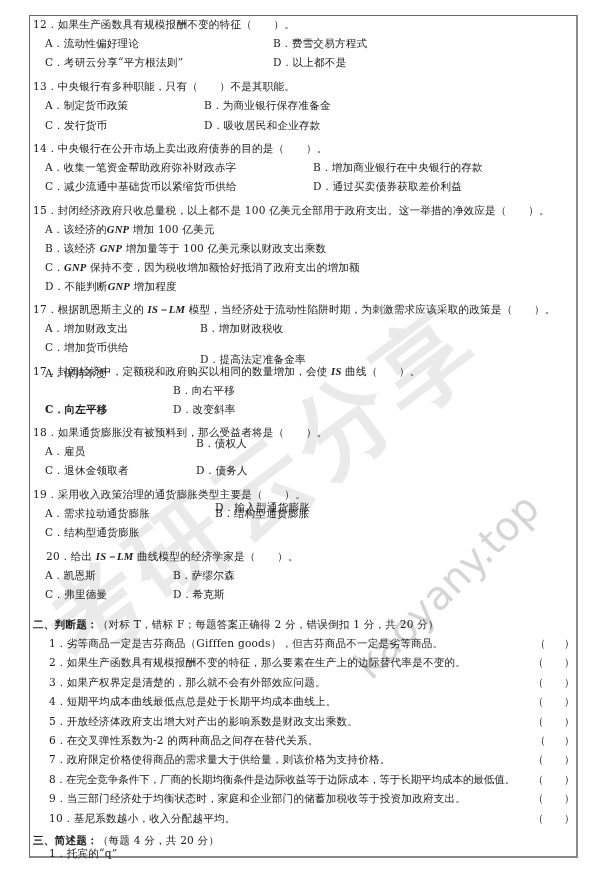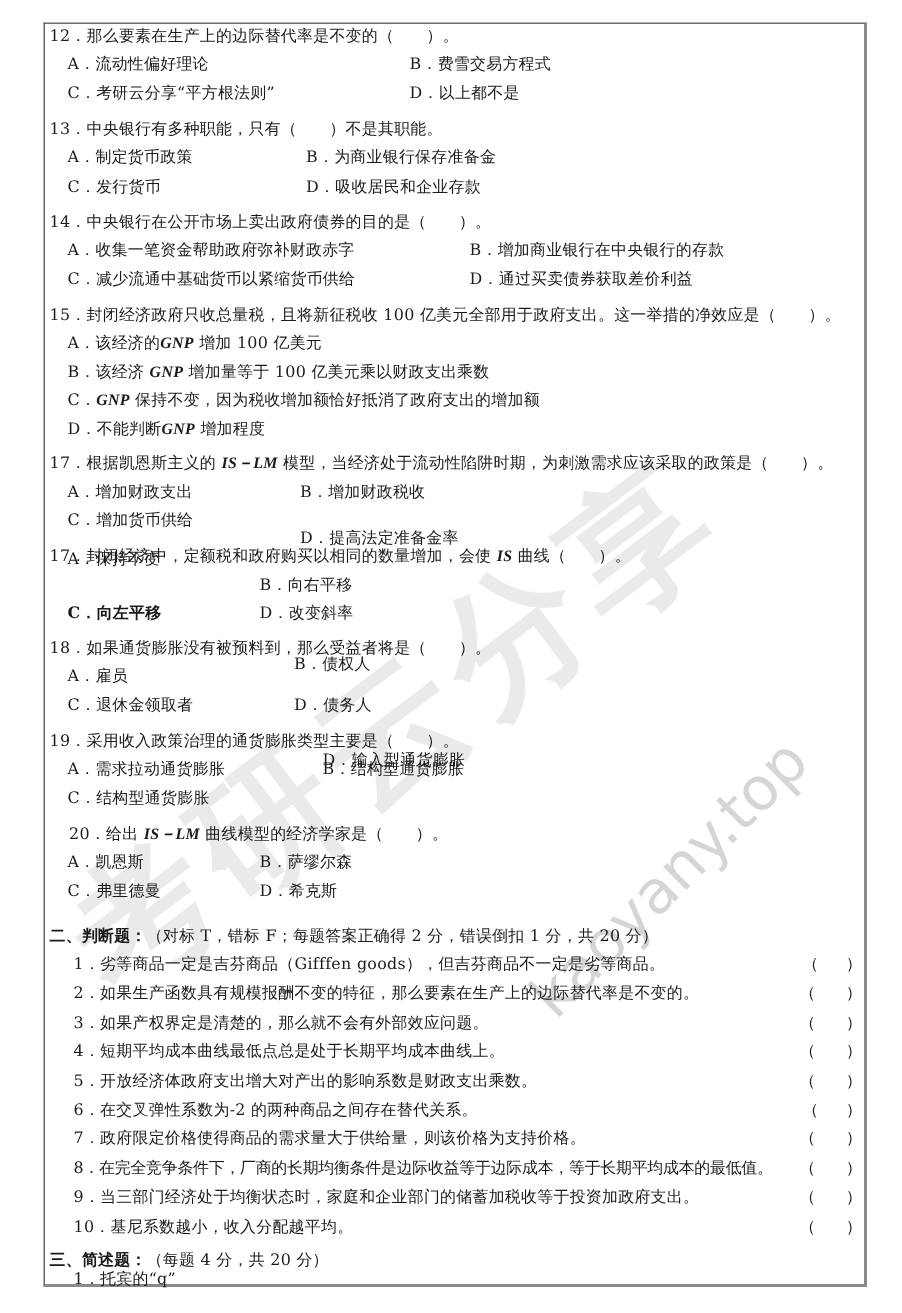--- a/index.html
+++ b/index.html
@@ -31,39 +31,39 @@
   }
 </style>
 </head>
 <body>
 
 <div class="wm-cal" style="left:20px; top:590px; transform:rotate(-37deg);">考研云分享</div>
 <div class="wm-text" style="left:345px; top:655px; transform:rotate(-45deg);">kaoyany.top</div>
 
 <div class="page"></div>
 
-<div class="line" style="left:33px;top:17px;"><span>12．</span><span>那么要素在生产上的边际替代率是不变的（　　）。</span></div>
+<div class="line" style="left:33px;top:17px;"><span>12．</span><span>如果生产函数具有规模报酬不变的特征（　　）。</span></div>
 <div class="line" style="left:45px;top:36px;">A．流动性偏好理论</div>
 <div class="line" style="left:273px;top:36px;">B．费雪交易方程式</div>
 <div class="line" style="left:45px;top:55px;">C．考研云分享“平方根法则”</div>
 <div class="line" style="left:273px;top:55px;">D．以上都不是</div>
 
 <div class="line" style="left:33px;top:79px;"><span>13．</span><span>中央银行有多种职能，只有（　　）不是其职能。</span></div>
 <div class="line" style="left:45px;top:98px;">A．制定货币政策</div>
 <div class="line" style="left:204px;top:98px;">B．为商业银行保存准备金</div>
 <div class="line" style="left:45px;top:118px;">C．发行货币</div>
 <div class="line" style="left:204px;top:118px;">D．吸收居民和企业存款</div>
 
 <div class="line" style="left:33px;top:141px;"><span>14．</span><span>中央银行在公开市场上卖出政府债券的目的是（　　）。</span></div>
 <div class="line" style="left:45px;top:160px;">A．收集一笔资金帮助政府弥补财政赤字</div>
 <div class="line" style="left:313px;top:160px;">B．增加商业银行在中央银行的存款</div>
 <div class="line" style="left:45px;top:179px;">C．减少流通中基础货币以紧缩货币供给</div>
 <div class="line" style="left:313px;top:179px;">D．通过买卖债券获取差价利益</div>
 
-<div class="line" style="left:33px;top:203px;"><span>15．</span><span>封闭经济政府只收总量税，且将新征税收 100 亿美元全部用于政府支出。这一举措的净效应是（　　）。</span></div>
+<div class="line" style="left:33px;top:203px;"><span>15．</span><span>封闭经济政府只收总量税，以上都不是 100 亿美元全部用于政府支出。这一举措的净效应是（　　）。</span></div>
 <div class="line" style="left:45px;top:222px;"><span>A．该经济的</span><span class="it">GNP</span><span> 增加 100 亿美元</span></div>
 <div class="line" style="left:45px;top:241px;"><span>B．该经济 </span><span class="it">GNP</span><span> 增加量等于 100 亿美元乘以财政支出乘数</span></div>
 <div class="line" style="left:45px;top:260px;"><span>C．</span><span class="it">GNP</span><span> 保持不变，因为税收增加额恰好抵消了政府支出的增加额</span></div>
 <div class="line" style="left:45px;top:279px;"><span>D．不能判断</span><span class="it">GNP</span><span> 增加程度</span></div>
 
 <div class="line" style="left:33px;top:302px;"><span>17．</span><span>根据凯恩斯主义的 </span><span class="it">IS－LM</span><span> 模型，当经济处于流动性陷阱时期，为刺激需求应该采取的政策是（　　）。</span></div>
 <div class="line" style="left:45px;top:321px;">A．增加财政支出</div>
 <div class="line" style="left:200px;top:321px;">B．增加财政税收</div>
 <div class="line" style="left:45px;top:340px;">C．增加货币供给</div>
 <div class="line" style="left:200px;top:352px;">D．提高法定准备金率</div>

